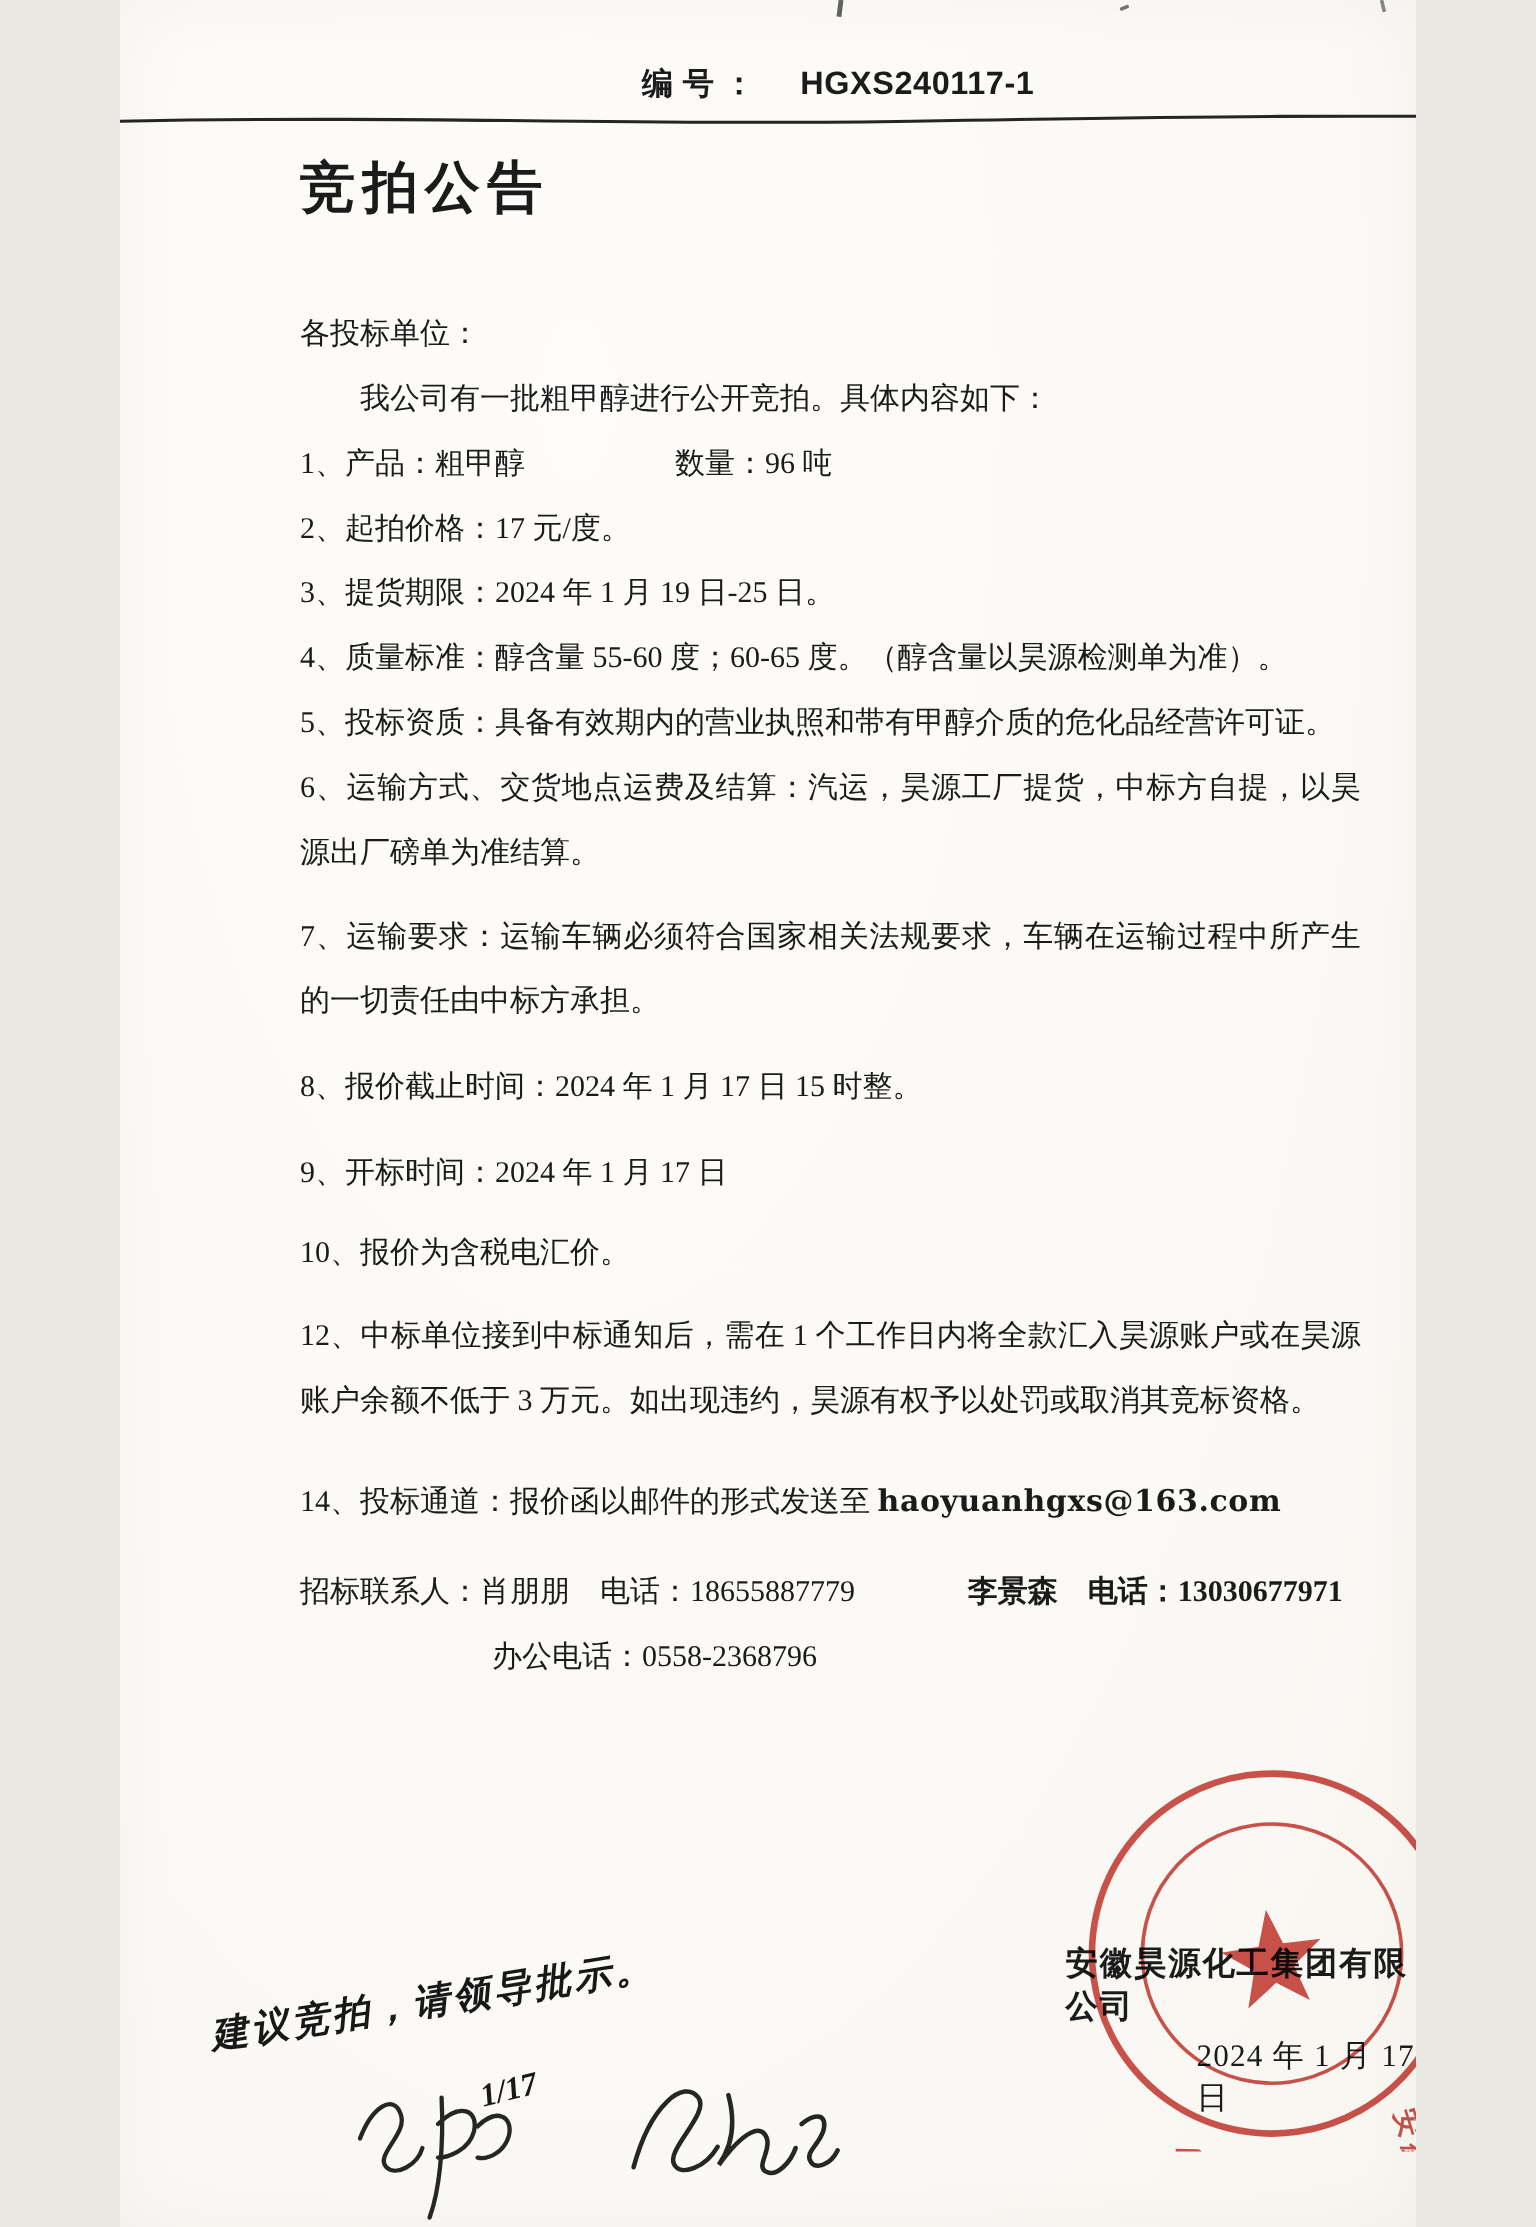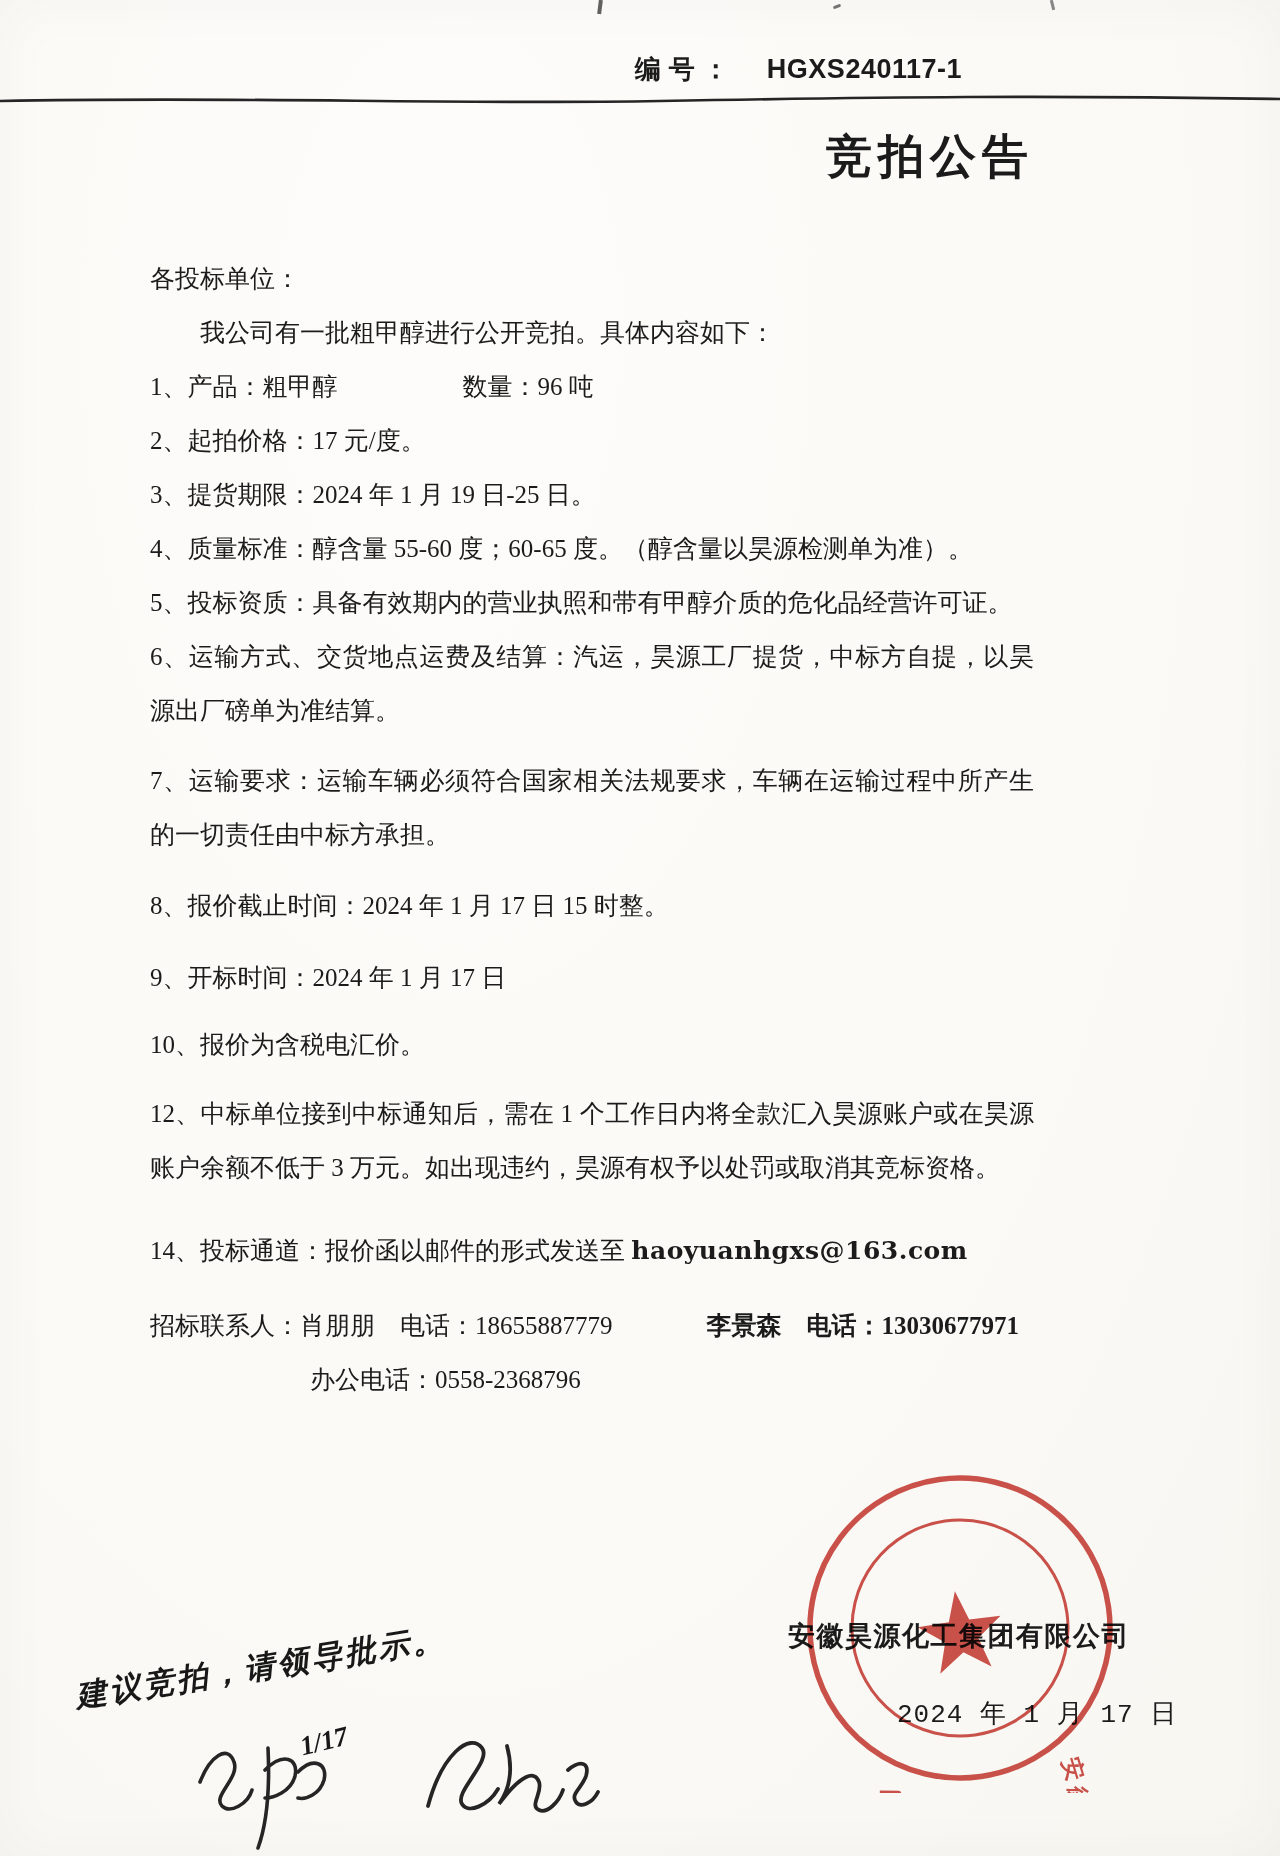--- a/index.html
+++ b/index.html
@@ -1,44 +1,44 @@
 <!DOCTYPE html>
 <html><head>
 <meta charset="utf-8">
 <style>
   html,body{margin:0;padding:0;background:#e9e7e2;}
   .page{
-    position:relative;width:1280px;height:1856px;margin:0 auto;
+    position:relative;width:1080px;height:1856px;margin:0 auto;
     background:radial-gradient(ellipse at 35% 18%, #fdfcfa 0%, #faf9f5 65%, #f7f6f1 100%);
     overflow:hidden;color:#1b1b1b;
     font-family:"Liberation Serif","DejaVu Serif",serif;
     box-shadow:inset 0 0 60px rgba(0,0,0,0.03);
   }
   .ref-row{position:absolute;top:52px;right:318px;display:flex;align-items:baseline;gap:30px;}
   .ref-label{font-size:26px;font-weight:700;letter-spacing:8px;}
   .ref-value{font-family:Liberation Sans, sans-serif;font-weight:700;font-size:27px;letter-spacing:0.5px;}
   .rule{position:absolute;left:0;top:92px;width:1280px;height:18px;}
-  .doc-title{position:absolute;left:150px;top:126px;width:884px;margin:0;text-align:right;
+  .doc-title{position:absolute;left:150px;top:126px;width:884px;margin:0;text-align:left;
     font-size:46px;font-weight:700;letter-spacing:6px;}
   .content{position:absolute;left:150px;top:252px;width:884px;}
   .content p{margin:0;font-size:25px;line-height:54px;text-align:justify;font-weight:500;}
   .salutation{font-weight:700;font-size:26px;}
   .intro{text-indent:2em;}
   .g13{margin-top:13px !important;}
   .g15{margin-top:15px !important;}
   .g16{margin-top:16px !important;}
   .g17{margin-top:17px !important;}
   .g18{margin-top:18px !important;}
   .g29{margin-top:29px !important;}
   .email{font-weight:700;font-family:"DejaVu Serif","Liberation Serif",serif;letter-spacing:0.5px;white-space:nowrap;}
   .contacts{display:flex;margin-top:21px;line-height:54px;font-size:25px;font-weight:500;width:945px;}
   .contact-right{margin-left:94px;white-space:nowrap;font-weight:bold;}
   .office{margin-top:21px;padding-left:160px;}
   .company{position:absolute;left:788px;top:1618px;font-size:27px;font-weight:600;letter-spacing:1.5px;}
-  .sign-date{position:absolute;left:897px;top:1696px;font-size:26px;font-weight:500;letter-spacing:1px;font-family:Liberation Mono, monospace;}
+  .sign-date{position:absolute;left:897px;top:1696px;font-size:26px;font-weight:500;letter-spacing:1px;}
   .stamp{position:absolute;left:795px;top:1463px;width:330px;height:330px;opacity:0.85;mix-blend-mode:multiply;}
   .hw-note{position:absolute;left:76px;top:1676px;font-size:31px;font-weight:600;font-style:italic;
     letter-spacing:3px;color:#181818;transform:rotate(-9deg);transform-origin:left center;white-space:nowrap;}
   .hw-date{position:absolute;left:300px;top:1726px;font-size:27px;font-weight:600;font-style:italic;
     color:#181818;transform:rotate(-14deg);}
   .signatures{position:absolute;left:60px;top:1620px;width:640px;height:236px;opacity:0.92;}
   .artifact{position:absolute;background:#3a3a3a;}
   .a1{left:598px;top:0;width:4px;height:14px;transform:rotate(7deg);opacity:.8;}
   .a2{left:833px;top:5px;width:8px;height:3px;border-radius:2px;transform:rotate(-22deg);opacity:.7;}
   .a3{left:1051px;top:0;width:3px;height:10px;transform:rotate(-14deg);opacity:.6;}

